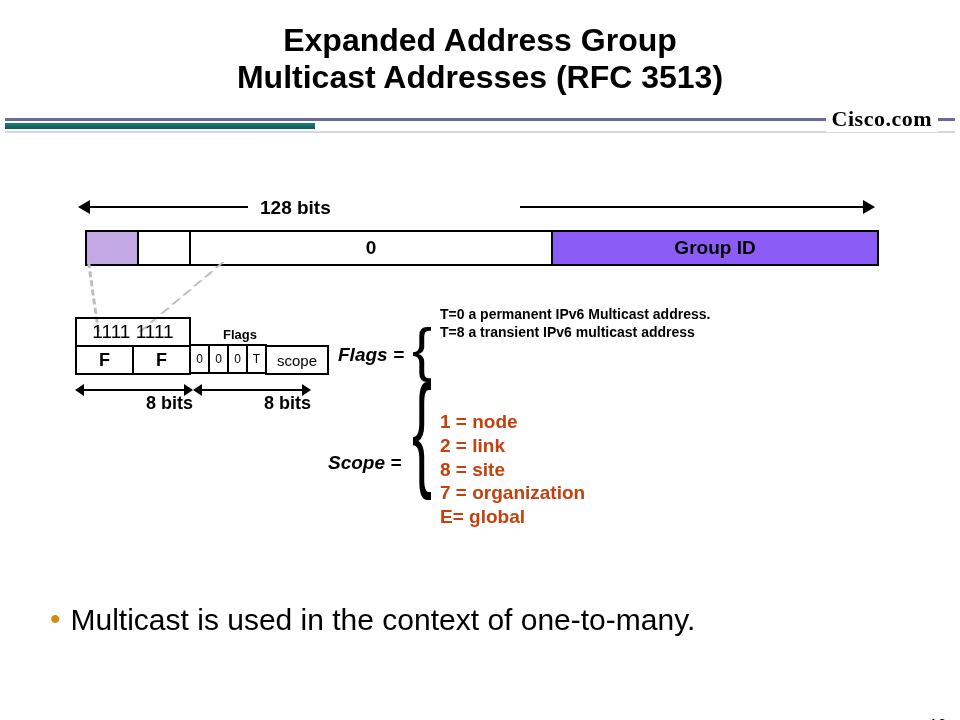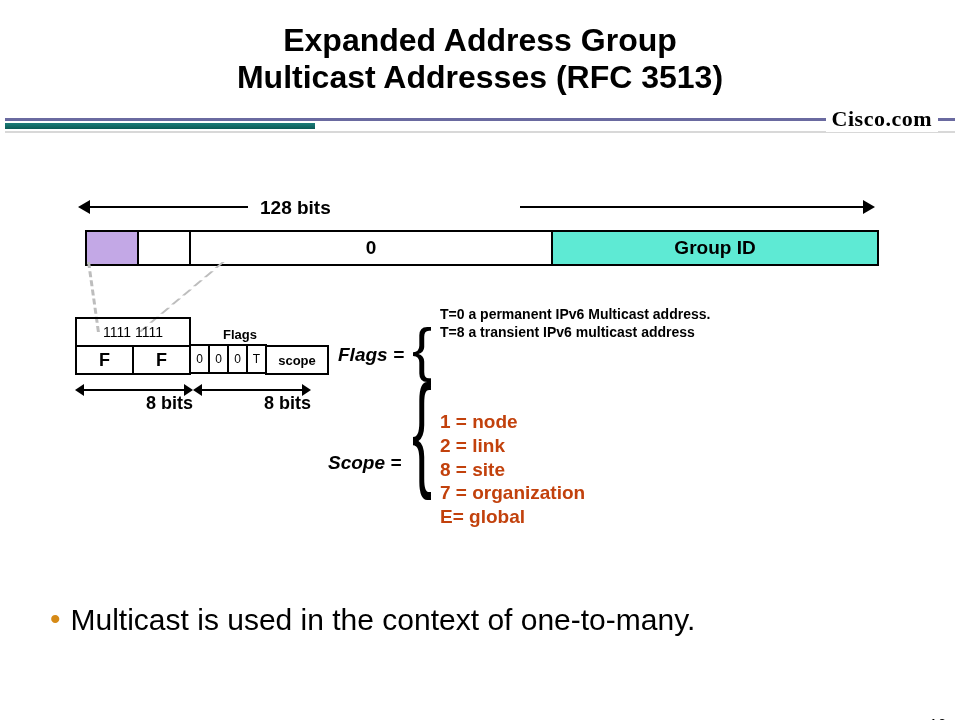--- a/index.html
+++ b/index.html
@@ -75,49 +75,49 @@
     left:85px; top:208px;
     width:790px; height:32px;
     display:flex;
     border:2px solid #000;
     font-size:19px; font-weight:700;
   }
   .addrbar > div { display:flex; align-items:center; justify-content:center; }
   .seg-prefix { width:50px; background:#c3a8e6; border-right:2px solid #000;}
   .seg-gap    { width:50px; background:#fff;  border-right:2px solid #000;}
   .seg-zero   { width:360px;background:#fff;  border-right:2px solid #000;}
-  .seg-group  { flex:1; background:#5eead4;}
+  .seg-group  { flex:1; background:#8b5cf6;}
   .seg-zero span, .seg-group span { pointer-events:none;}
 
   
   .dash {
     position:absolute; border-left:3px dashed #bdbdbd;
   }
   .dash1 { left:92px;  top:240px; height:70px; transform:skewX(8deg);}
   .dash2 { left:180px; top:240px; height:70px; transform:skewX(-50deg);}
 
   
   .ffwrap { position:absolute; left:75px; top:295px; }
   .bin1111 {
     border:2px solid #000; width:112px; height:26px;
-    font-size:14px; font-weight:400; text-align:center; line-height:26px;
+    font-size:19px; font-weight:400; text-align:center; line-height:26px;
   }
   .ffrow { display:flex; margin-top:-2px;}
   .ffrow .cell, .ffrow .bit, .ffrow .scope {
     border:2px solid #000; height:26px; display:flex; align-items:center; justify-content:center;
     font-size:18px;
   }
   .ffrow .cell { width:55px; font-weight:700;}
   .ffrow .cell + .cell { margin-left:-2px;}
   .flagsgrp { margin-left:-2px;}
   .flagslbl { font-size:13px; font-weight:700; text-align:center; margin-top:-18px; margin-bottom:2px;padding-left:24px;}
   .bitrow { display:flex;}
   .ffrow .bit { width:17px; font-size:12px; margin-left:-2px; font-weight:400;}
   .ffrow .bit:first-child{margin-left:0;}
-  .ffrow .scope{ width:60px; font-size:13px; margin-left:-2px;font-weight:bold;}
+  .ffrow .scope{ width:60px; font-size:15px; margin-left:-2px;}
   .eightbits { display:flex; margin-top:8px; font-size:18px; font-weight:700;}
   .eightbits > div { width:118px; text-align:right;}
 
   
   .miniarrow {
     position:relative; height:2px; background:#000; margin:6px 8px 2px;
   }
   .miniarrow::before, .miniarrow::after{
     content:""; position:absolute; width:0;height:0; top:-5px;
     border-top:6px solid transparent; border-bottom:6px solid transparent;

